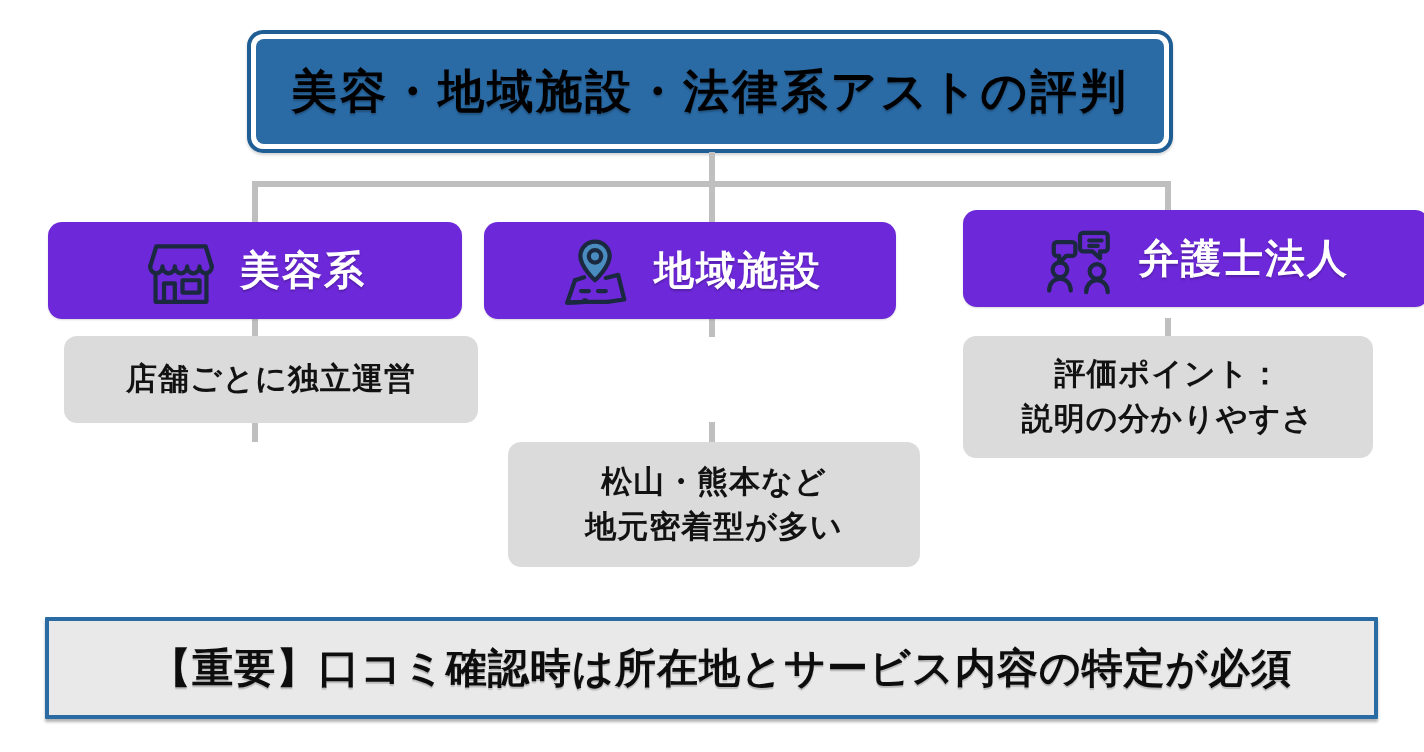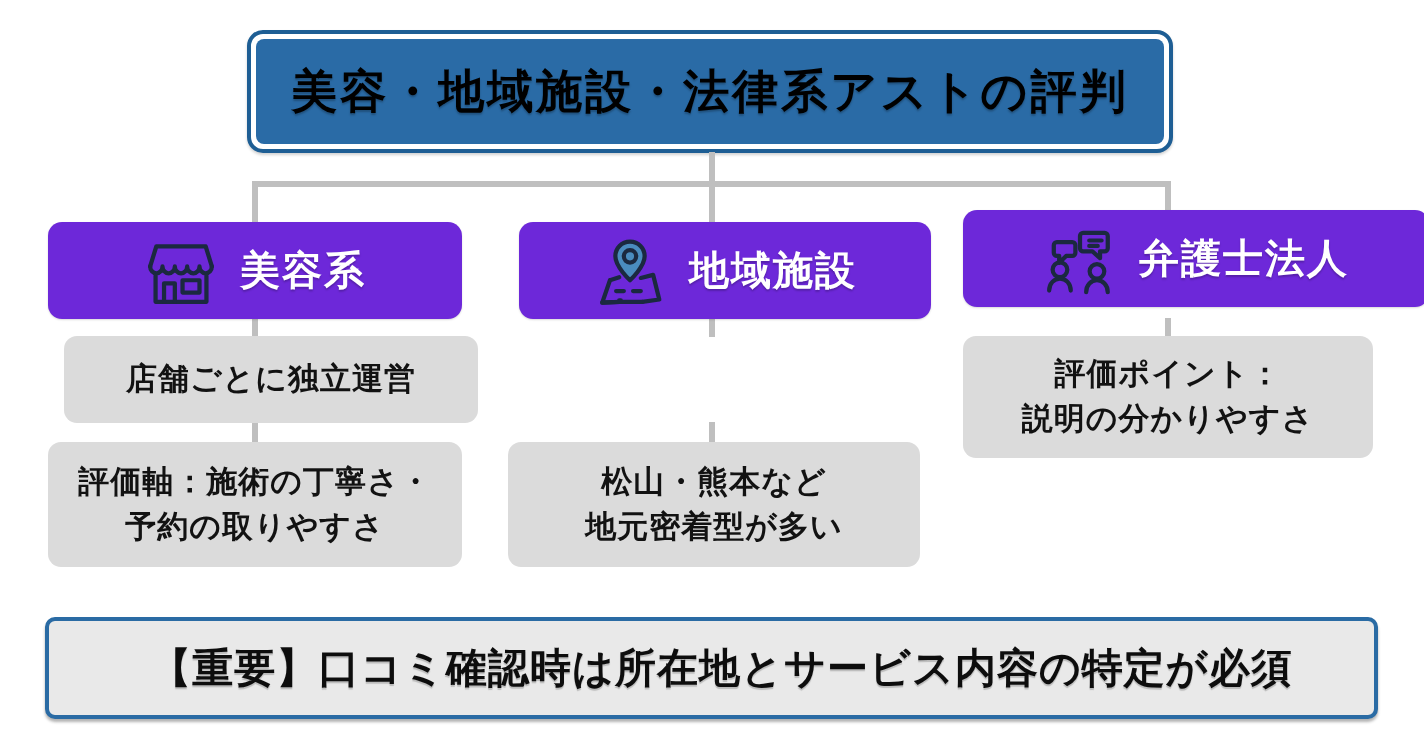--- a/index.html
+++ b/index.html
@@ -48,21 +48,21 @@
     position:absolute;border-radius:13px;background:#DBDBDB;
     display:flex;align-items:center;justify-content:center;
     color:#121212;font-size:31px;font-weight:800;
     text-align:center;line-height:1.45;letter-spacing:1px;
     white-space:pre-line;
   }
   
   .footer-box{
     position:absolute;left:45px;top:617px;width:1333px;height:102px;
     box-sizing:border-box;
-    background:#E9E9E9;border:4px solid #2A6BA4;border-radius:10px;
+    background:#E9E9E9;border:4px solid #2A6BA4;border-radius:1px;
     display:flex;align-items:center;justify-content:center;
     box-shadow:0 3px 3px rgba(0,0,0,0.3);
     padding-left:20px;
   }
   .footer-text{
     color:#0d0d0d;font-size:41px;font-weight:800;letter-spacing:1px;
     text-shadow:0 2px 1px rgba(0,0,0,0.2);
     white-space:nowrap;
   }
   svg{display:block;}
@@ -95,24 +95,22 @@
         <path d="M16,16 H80 L88,42 M16,16 L8,42"></path>
         <path d="M8,42 a8,9 0 0 0 16,0 a8,9 0 0 0 16,0 a8,9 0 0 0 16,0 a8,9 0 0 0 16,0 a8,9 0 0 0 16,0"></path>
         <path d="M15,54 V88 H81 V54"></path>
         <path d="M26,88 V64 h14 V88"></path>
         <rect x="50" y="60" width="22" height="16"></rect>
       </svg>
     </span>
     <span class="cat-label">美容系</span>
   </div>
   <div class="info-box" style="left:48px;top:336px;width:414px;height:87px;margin-left:16px;">店舗ごとに独立運営</div>
-  <div class="info-box" style="left:48px;top:442px;width:414px;height:125px;">評価軸：施術の丁寧さ・
-予約の取りやすさ</div>
 
-  <div class="cat-header" style="left:519px;top:222px;width:412px;">
+  <div class="cat-header" style="left:484px;top:222px;width:412px;">
     <span class="icon">
       <svg viewBox="0 0 96 96" width="74" height="74" fill="none" stroke="#1B2940" stroke-width="5.5" stroke-linecap="round" stroke-linejoin="round">
         <path d="M22,60 L34,56 M62,57 L78,53 L86,85 L64,88 M34,88 L12,89 L22,60 M34,86 L36,86"></path>
         <path d="M12,89 L34,88 M34,88 L64,88"></path>
         <path d="M30,74 h10 M52,74 h10"></path>
         <path d="M48,10 c-11,0 -19,8.5 -19,19 c0,13.5 19,31 19,31 c0,0 19,-17.5 19,-31 c0,-10.5 -8,-19 -19,-19 Z" fill="#4A8CBF"></path>
         <circle cx="48" cy="29" r="8" fill="#4A8CBF"></circle>
       </svg>
     </span>
     <span class="cat-label">地域施設</span>

